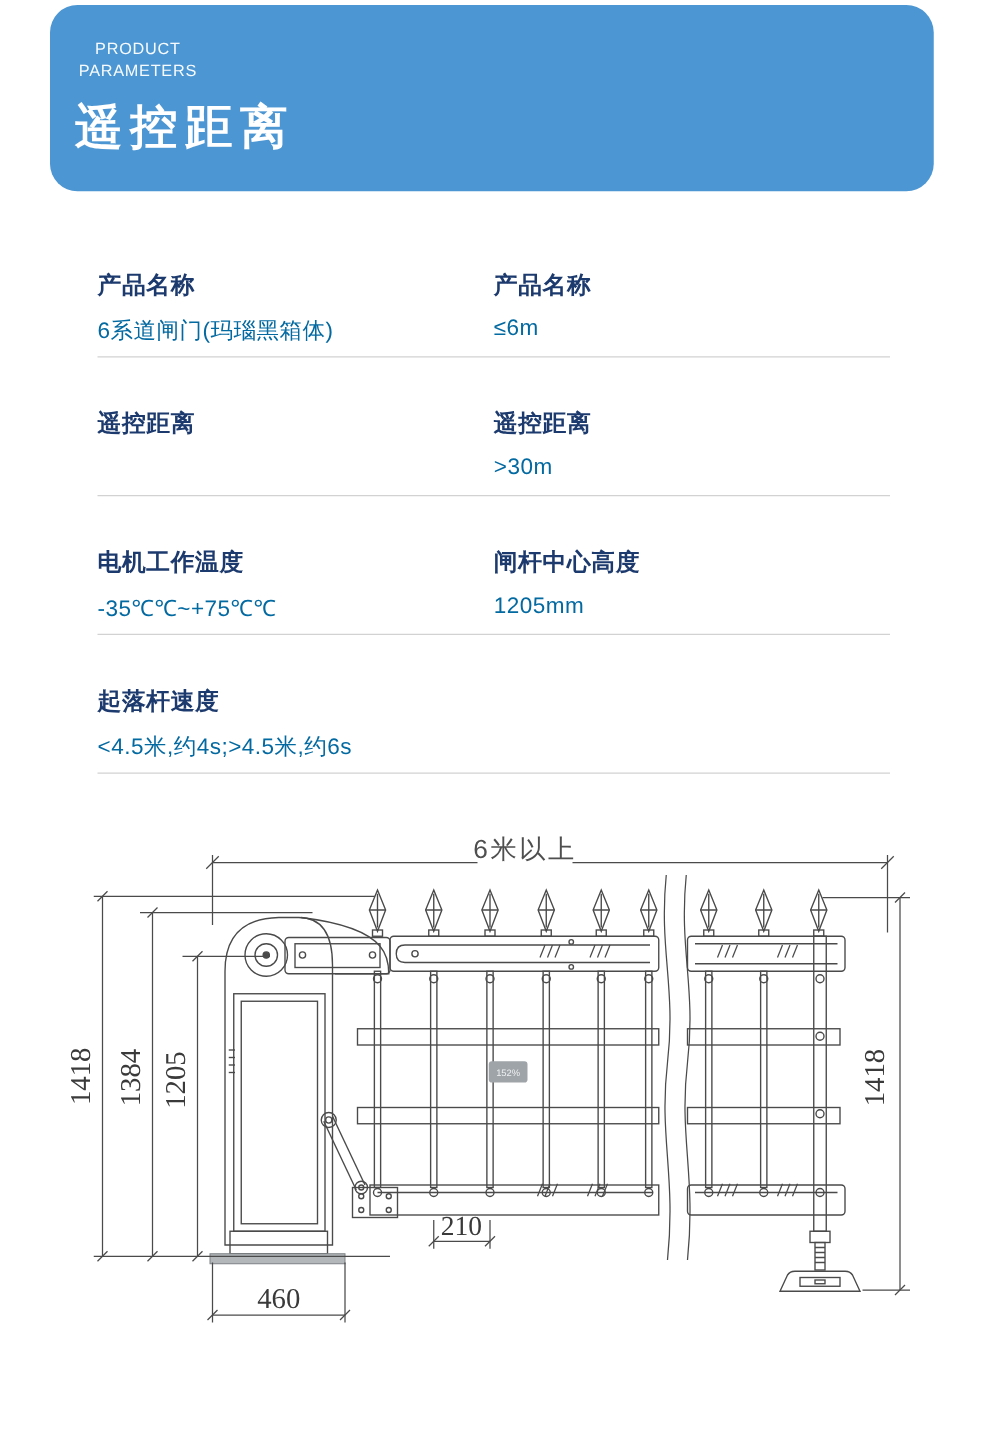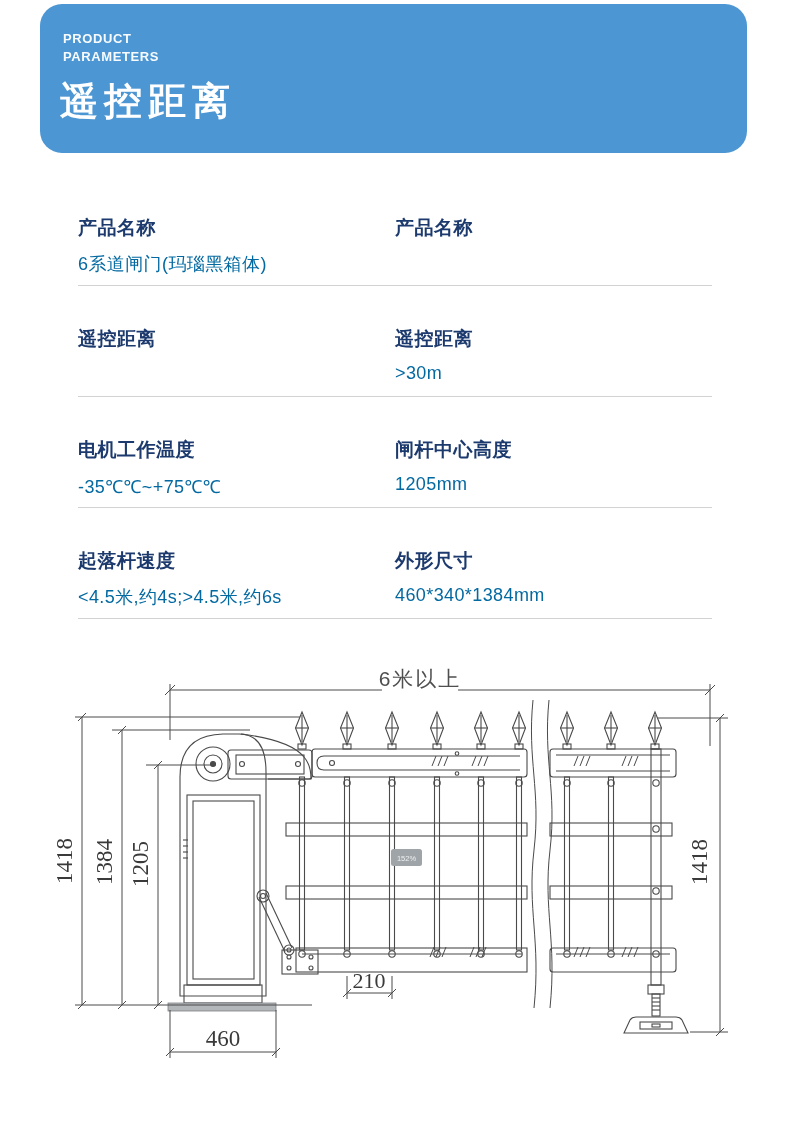--- a/index.html
+++ b/index.html
@@ -7,21 +7,21 @@
   .page{position:relative;width:790px;height:1144px;background:#ffffff;overflow:hidden;}
 
   
   .header-card{
     position:absolute;left:40px;top:4px;width:707px;height:149px;
     background:#4b96d3;border-radius:22px;color:#ffffff;
   }
   .eyebrow{
     position:absolute;left:23px;top:26px;
     font-size:13px;line-height:18px;letter-spacing:.6px;
-    font-weight:700;color:rgba(255,255,255,.96);white-space:pre-line;
+    font-weight:400;color:rgba(255,255,255,.96);white-space:pre-line;text-align:center;
   }
   .hdr-title{
     position:absolute;left:20px;top:72px;
     font-size:38px;font-weight:700;letter-spacing:6px;
   }
 
   
   .params{position:absolute;left:78px;top:175px;width:634px;}
   .prow{position:relative;height:110px;border-bottom:1px solid #d2d2d2;}
   .pcell{position:absolute;top:16px;width:300px;}
@@ -55,20 +55,21 @@
 
   <div class="params">
 
     <div class="prow">
       <div class="pcell left">
         <div class="plabel">产品名称</div>
         <div class="pvalue">6系道闸门(玛瑙黑箱体)</div>
       </div>
       <div class="pcell right">
         <div class="plabel">产品名称</div>
+        <div class="pvalue">≤6m</div>
       </div>
     </div>
 
     <div class="prow">
       <div class="pcell left">
         <div class="plabel">遥控距离</div>
       </div>
       <div class="pcell right">
         <div class="plabel">遥控距离</div>
         <div class="pvalue">&gt;30m</div>
@@ -83,24 +84,20 @@
       <div class="pcell right">
         <div class="plabel">闸杆中心高度</div>
         <div class="pvalue">1205mm</div>
       </div>
     </div>
 
     <div class="prow">
       <div class="pcell left">
         <div class="plabel">起落杆速度</div>
         <div class="pvalue">&lt;4.5米,约4s;&gt;4.5米,约6s</div>
-      </div>
-      <div class="pcell right">
-        <div class="plabel">外形尺寸</div>
-        <div class="pvalue">460*340*1384mm</div>
       </div>
     </div>
 
   </div>
 
   <svg class="diagram" viewBox="0 648 790 430" xmlns="http://www.w3.org/2000/svg">
 
     <defs>
       <g id="finial" stroke="#4a4a4a" fill="none" stroke-width="1.1">
         <path d="M0,712 L6.5,728 L0,745 L-6.5,728 Z"></path>

